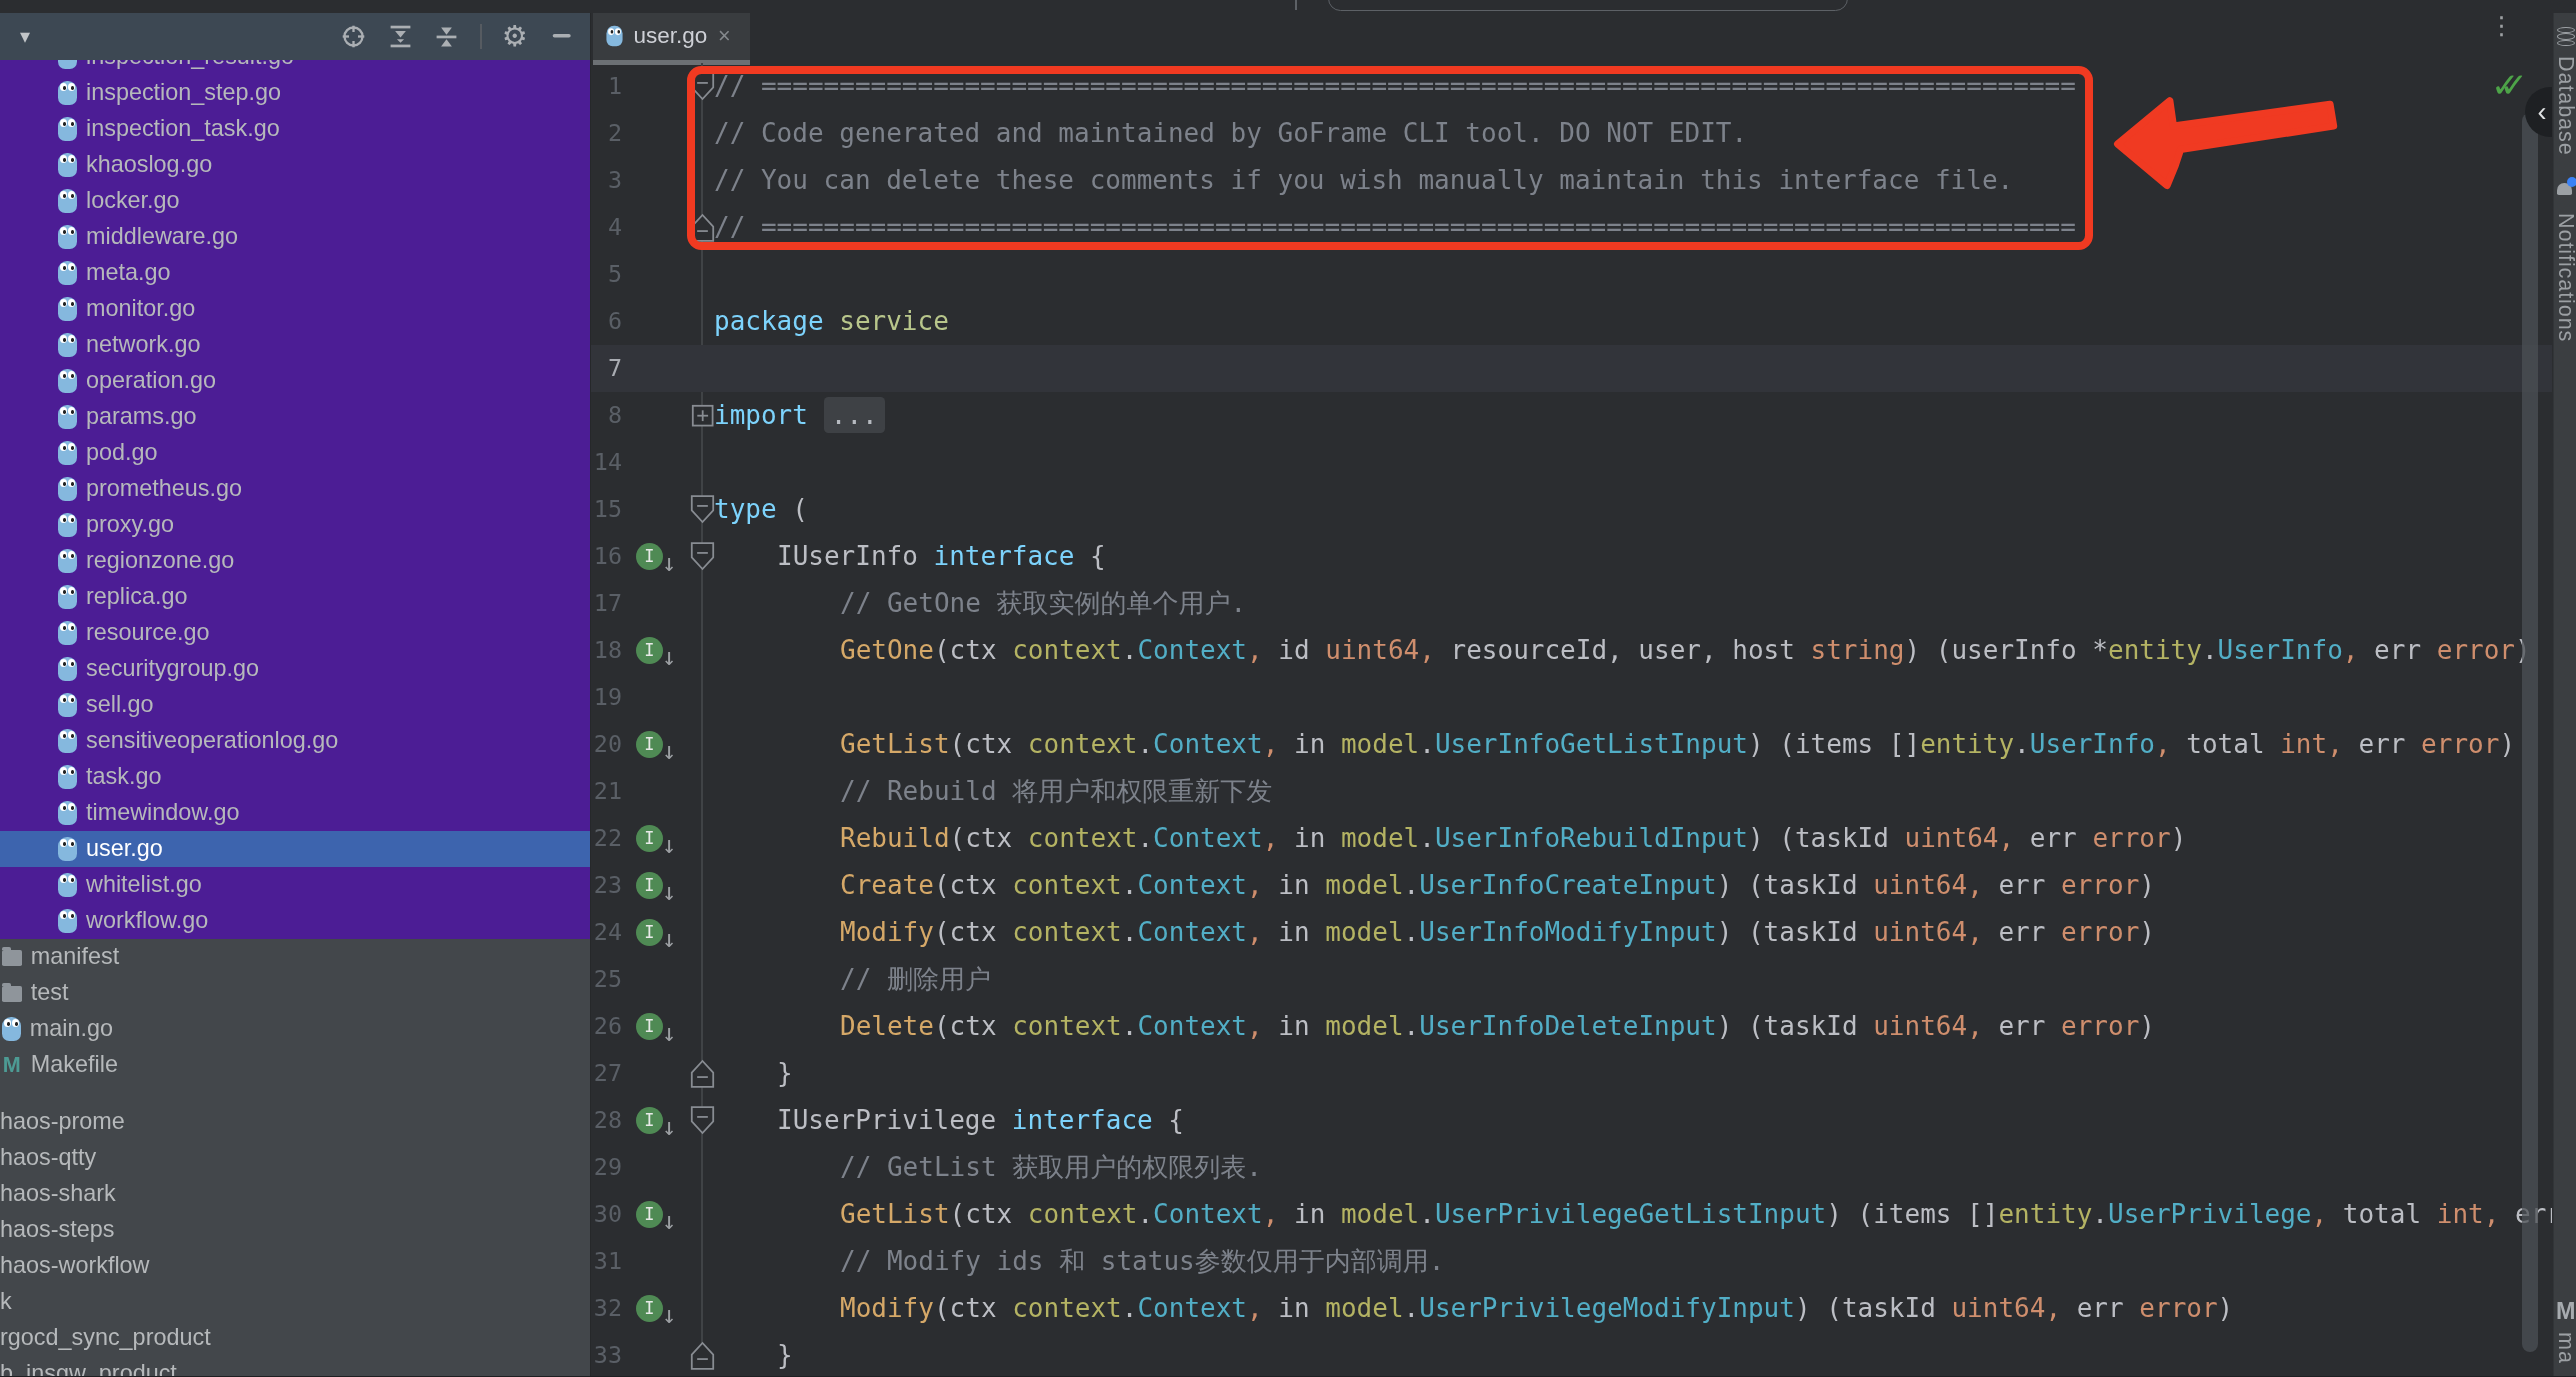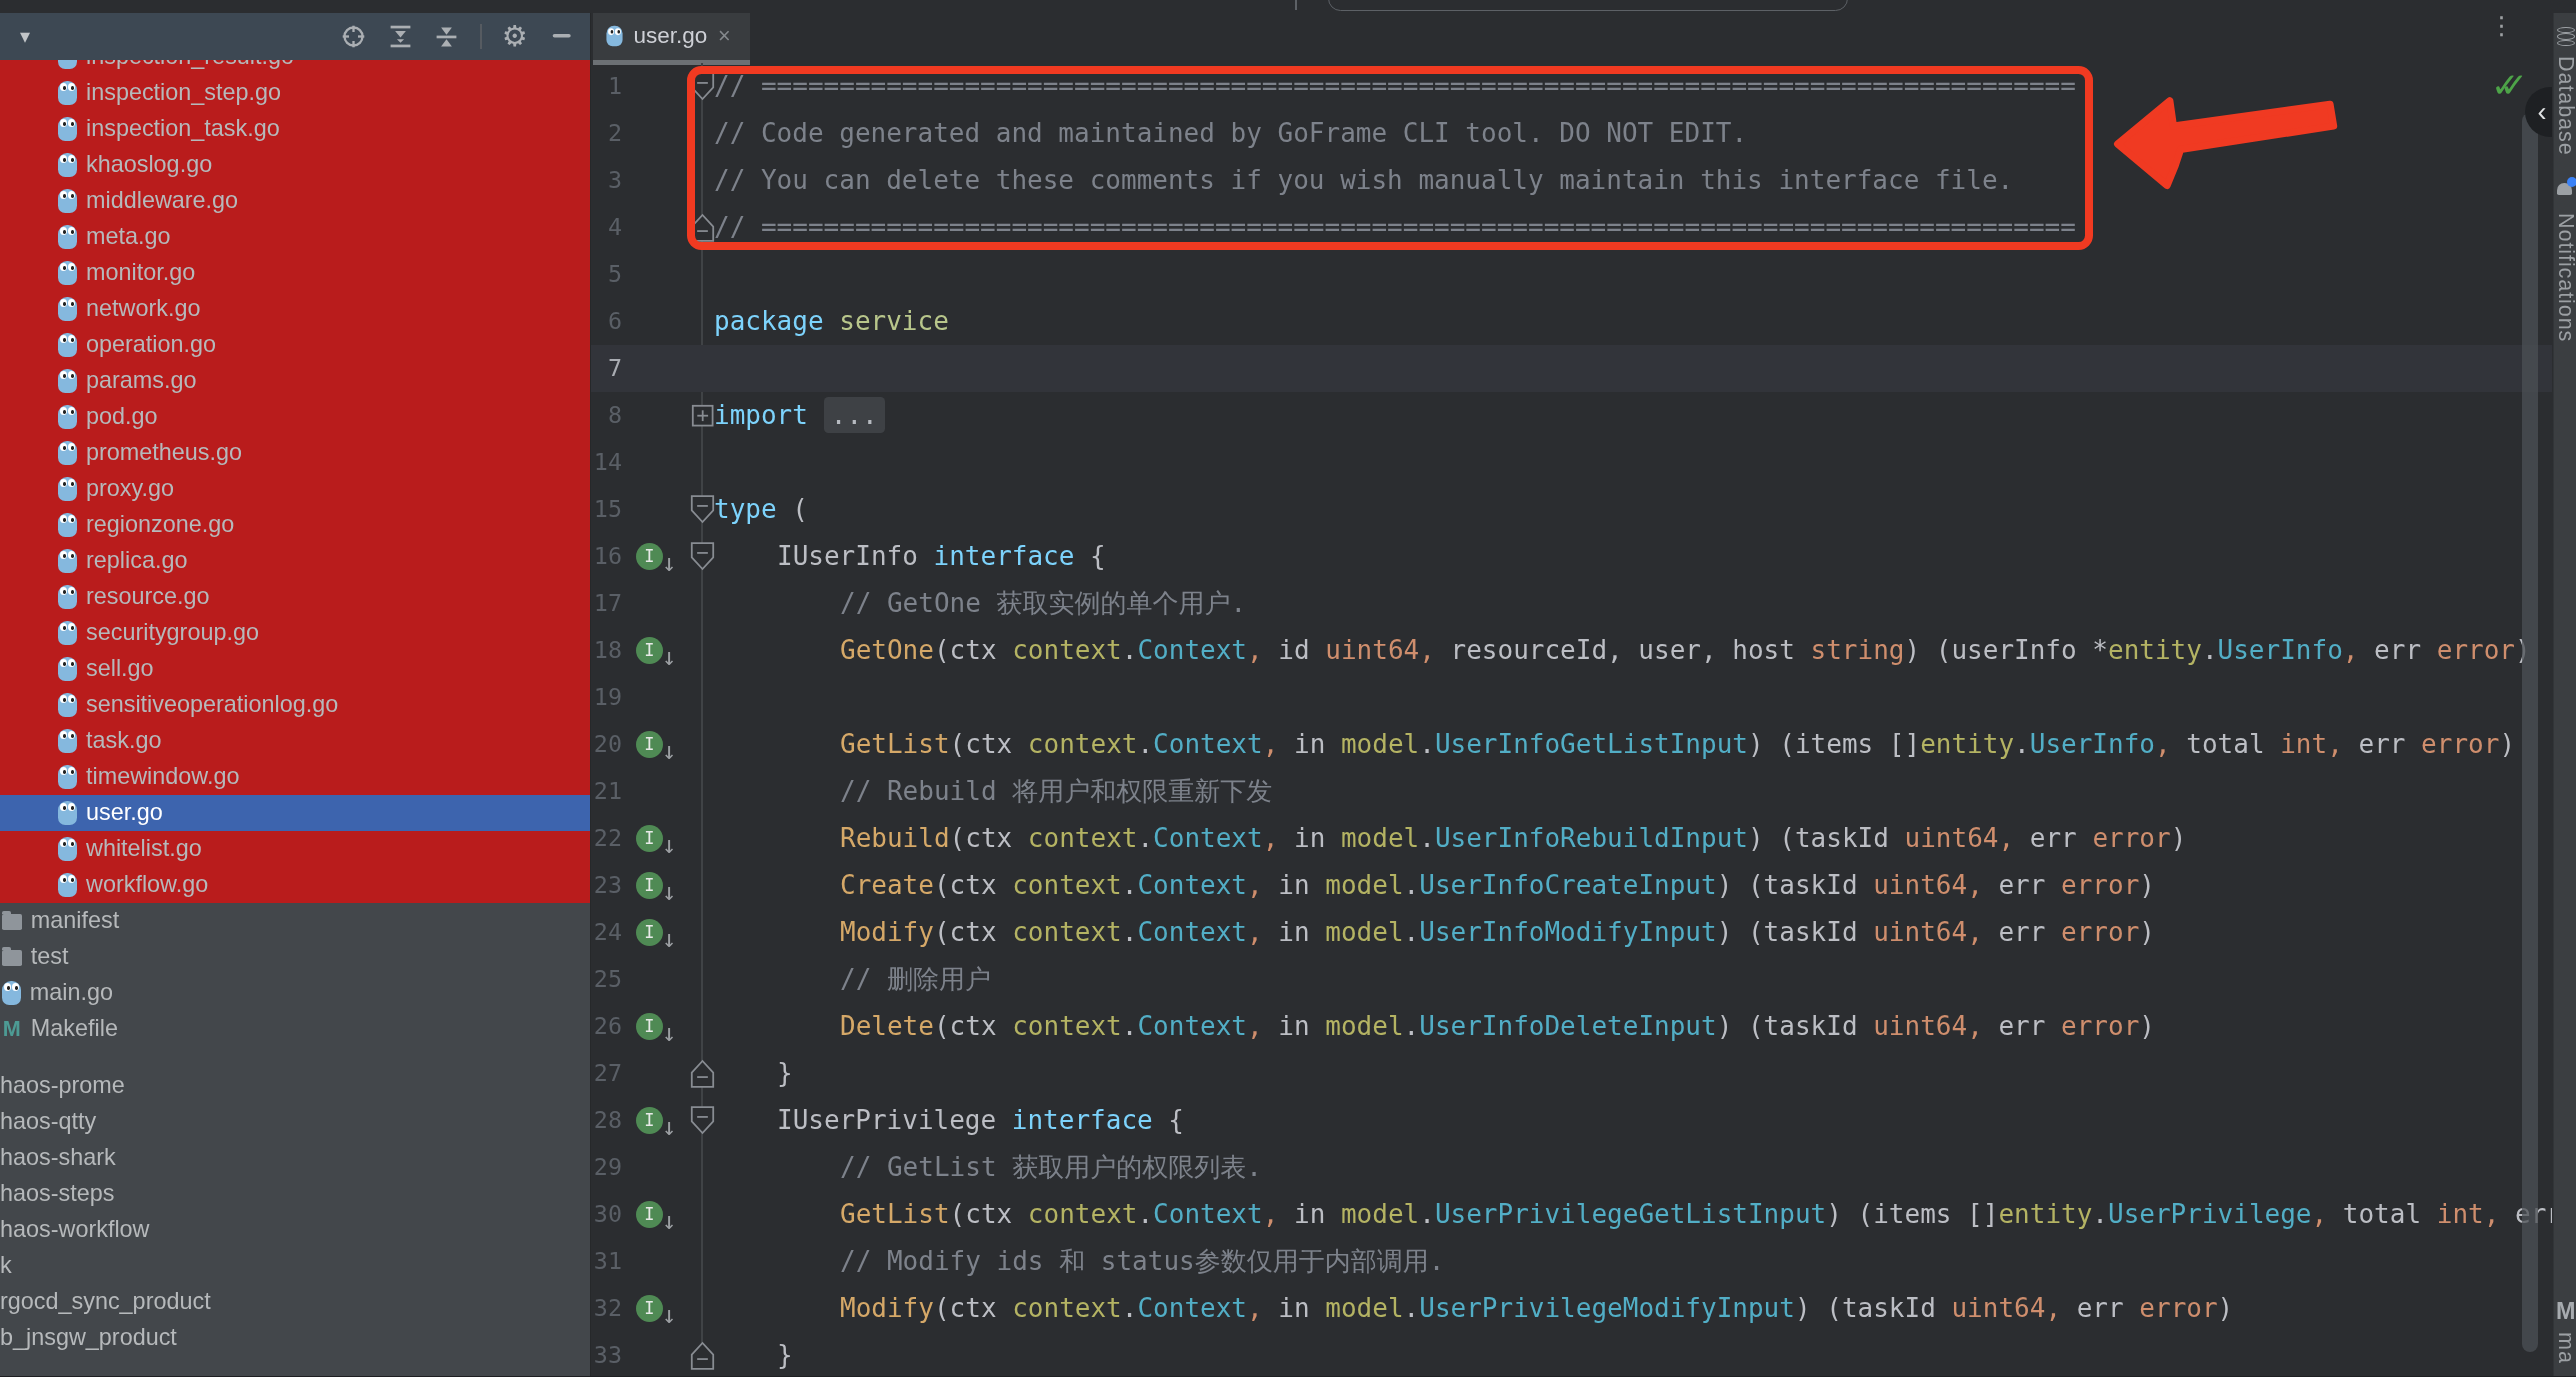--- a/index.html
+++ b/index.html
@@ -18,21 +18,21 @@
                    border-right:1.8px solid #26282a; overflow:hidden; z-index:5; }
   .panel-header { position:absolute; left:0; top:0; width:591px; height:47px; background:#3d4853;
                   display:flex; align-items:center; }
   .ph-caret { color:#c2c5c8; font-size:20px; margin-left:20px; }
   .ph-icons { margin-left:auto; display:flex; align-items:center; gap:12.6px; margin-right:12.6px; }
   .ph-ic { width:34px; height:34px; display:flex; align-items:center; justify-content:center; color:#abafb3; }
   .ph-div { width:1.8px; height:25px; background:#565b61; margin:0 3.6px; }
   .tree { position:absolute; left:0; top:47px; width:591px; height:1318px; overflow:hidden; }
   .tree-inner { margin-top:-21px; }
   .trow { height:36px; display:flex; align-items:center; font-size:23.4px; color:#b6b9bb; white-space:nowrap; }
-  .trow.zlight { background:#b91c1c; }
+  .trow.zlight { background:#4c1d95; }
   .trow.zdark  { background:#43474b; }
   .trow.selected { background:#3d64ae; color:#ffffff; }
   .tind2 { padding-left:58px; } .tind1 { padding-left:1.8px; } .tind0 { padding-left:0px; }
   .tlabel { margin-left:9px; }
   .trow.noicon .tlabel { margin-left:0;margin-top:41px; }
   
   .ic-go { position:relative; width:19px; height:24px; background:#85b8de; border-radius:9px 9px 7.2px 7.2px; flex:0 0 19px; }
   .ic-go::before { content:""; position:absolute; left:1.8px; top:2.7px; width:7.2px; height:8px; border-radius:50%;
                    background:#ffffff; box-shadow:8px 0 0 #ffffff; }
   .ic-go::after  { content:""; position:absolute; left:5.4px; top:5.4px; width:2.7px; height:3.6px; border-radius:50%;
@@ -156,20 +156,24 @@
           <div class="trow zlight tind2">
             <span class="ic-go"></span>
             <span class="tlabel">inspection_task.go</span>
           </div>
           <div class="trow zlight tind2">
             <span class="ic-go"></span>
             <span class="tlabel">khaoslog.go</span>
           </div>
           <div class="trow zlight tind2">
             <span class="ic-go"></span>
+            <span class="tlabel">locker.go</span>
+          </div>
+          <div class="trow zlight tind2">
+            <span class="ic-go"></span>
             <span class="tlabel">middleware.go</span>
           </div>
           <div class="trow zlight tind2">
             <span class="ic-go"></span>
             <span class="tlabel">meta.go</span>
           </div>
           <div class="trow zlight tind2">
             <span class="ic-go"></span>
             <span class="tlabel">monitor.go</span>
           </div>

